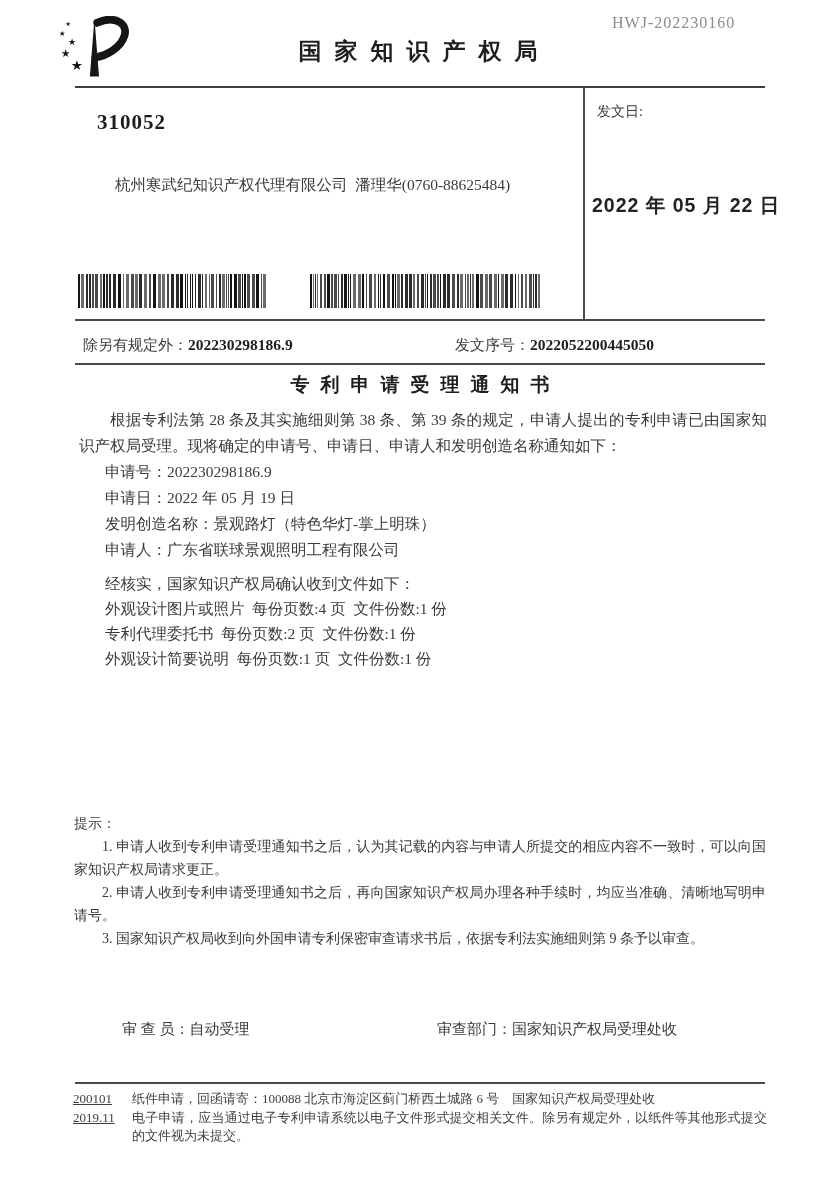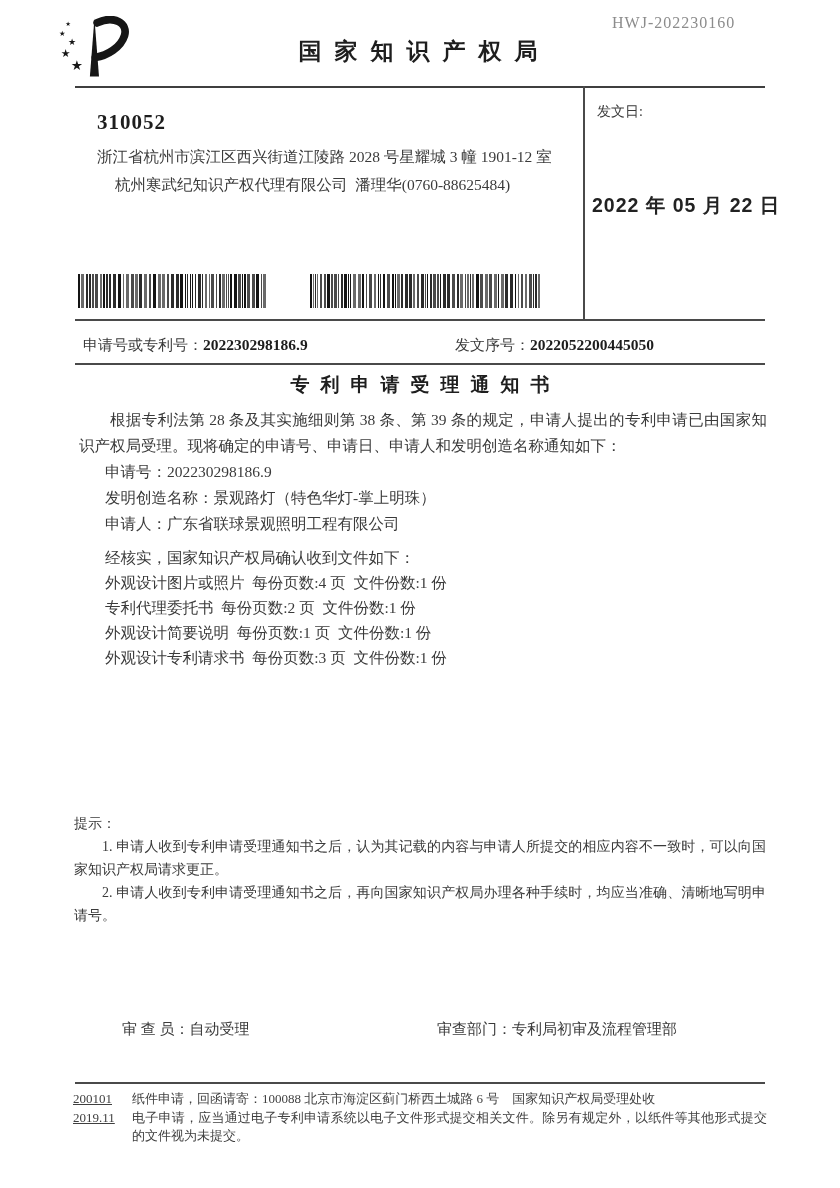--- a/index.html
+++ b/index.html
@@ -78,21 +78,20 @@
       <text x="8" y="11" font-size="7" fill="#161616">★</text>
     </svg>
   </div>
 
   <div class="abs agency-title hei">国家知识产权局</div>
 
   <div class="hline" style="top:86px;"></div>
   <div class="vline"></div>
 
   <div class="abs postcode">310052</div>
-  <div class="abs addr1">浙江省杭州市滨江区西兴街道江陵路 2028 号星耀城 3 幢 1901-12 室</div>
   <div class="abs addr2">杭州寒武纪知识产权代理有限公司  潘理华(0760-88625484)</div>
 
   <div class="abs dispatch-label">发文日:</div>
   <div class="abs dispatch-date hei">2022 年 05 月 22 日</div>
 
   <div class="abs barcode barcode-1" id="barcode1"><svg width="190" height="34" xmlns="http://www.w3.org/2000/svg">
         <rect x="0" y="0" width="2" height="34" fill="#141414"></rect>
         <rect x="3" y="0" width="3" height="34" fill="#6a6a6a"></rect>
         <rect x="8" y="0" width="2" height="34" fill="#2b2b2b"></rect>
         <rect x="11" y="0" width="2" height="34" fill="#2b2b2b"></rect>
@@ -208,57 +207,58 @@
         <rect x="215" y="0" width="2" height="34" fill="#6a6a6a"></rect>
         <rect x="219" y="0" width="3" height="34" fill="#4a4a4a"></rect>
         <rect x="223" y="0" width="1" height="34" fill="#2b2b2b"></rect>
         <rect x="225" y="0" width="2" height="34" fill="#2b2b2b"></rect>
         <rect x="228" y="0" width="2" height="34" fill="#6a6a6a"></rect>
       </svg></div>
 
   <div class="hline thin" style="top:319px;"></div>
 
   <div class="abs meta-row meta-left">
-    <span class="meta-label">申请号或专利号：</span><span class="meta-value">202230298186.9</span>
+    <span class="meta-label">除另有规定外：</span><span class="meta-value">202230298186.9</span>
   </div>
   <div class="abs meta-row meta-right">
     <span class="meta-label">发文序号：</span><span class="meta-value">2022052200445050</span>
   </div>
 
   <div class="hline thin" style="top:363px;"></div>
 
   <div class="abs notice-title hei">专利申请受理通知书</div>
 
   <div class="abs body-block">
     <p>根据专利法第 28 条及其实施细则第 38 条、第 39 条的规定，申请人提出的专利申请已由国家知识产权局受理。现将确定的申请号、申请日、申请人和发明创造名称通知如下：</p>
     <div class="detail-lines">
       <div>申请号：202230298186.9</div>
+      <div>申请日：2022 年 05 月 19 日</div>
       <div>发明创造名称：景观路灯（特色华灯-掌上明珠）</div>
       <div>申请人：广东省联球景观照明工程有限公司</div>
     </div>
     <div class="received-block">
       <div>经核实，国家知识产权局确认收到文件如下：</div>
       <div>外观设计图片或照片  每份页数:4 页  文件份数:1 份</div>
       <div>专利代理委托书  每份页数:2 页  文件份数:1 份</div>
       <div>外观设计简要说明  每份页数:1 页  文件份数:1 份</div>
-      <div>外观设计专利请求书  每份页数:3 页  文件份数:1 份</div>
     </div>
   </div>
 
   <div class="abs hints">
     <p class="hints-label">提示：</p>
     <p>1. 申请人收到专利申请受理通知书之后，认为其记载的内容与申请人所提交的相应内容不一致时，可以向国家知识产权局请求更正。</p>
     <p>2. 申请人收到专利申请受理通知书之后，再向国家知识产权局办理各种手续时，均应当准确、清晰地写明申请号。</p>
+    <p>3. 国家知识产权局收到向外国申请专利保密审查请求书后，依据专利法实施细则第 9 条予以审查。</p>
   </div>
 
   <div class="abs examiner-row examiner">
     <span>审 查 员：</span><span>自动受理</span>
   </div>
   <div class="abs examiner-row dept">
-    <span>审查部门：</span><span>专利局初审及流程管理部</span>
+    <span>审查部门：</span><span>国家知识产权局受理处收</span>
   </div>
 
   <div class="hline thin" style="top:1082px;"></div>
 
   <div class="abs footer">
     <div class="footer-codes">
       <div>200101</div>
       <div>2019.11</div>
     </div>
     <div class="footer-text">

